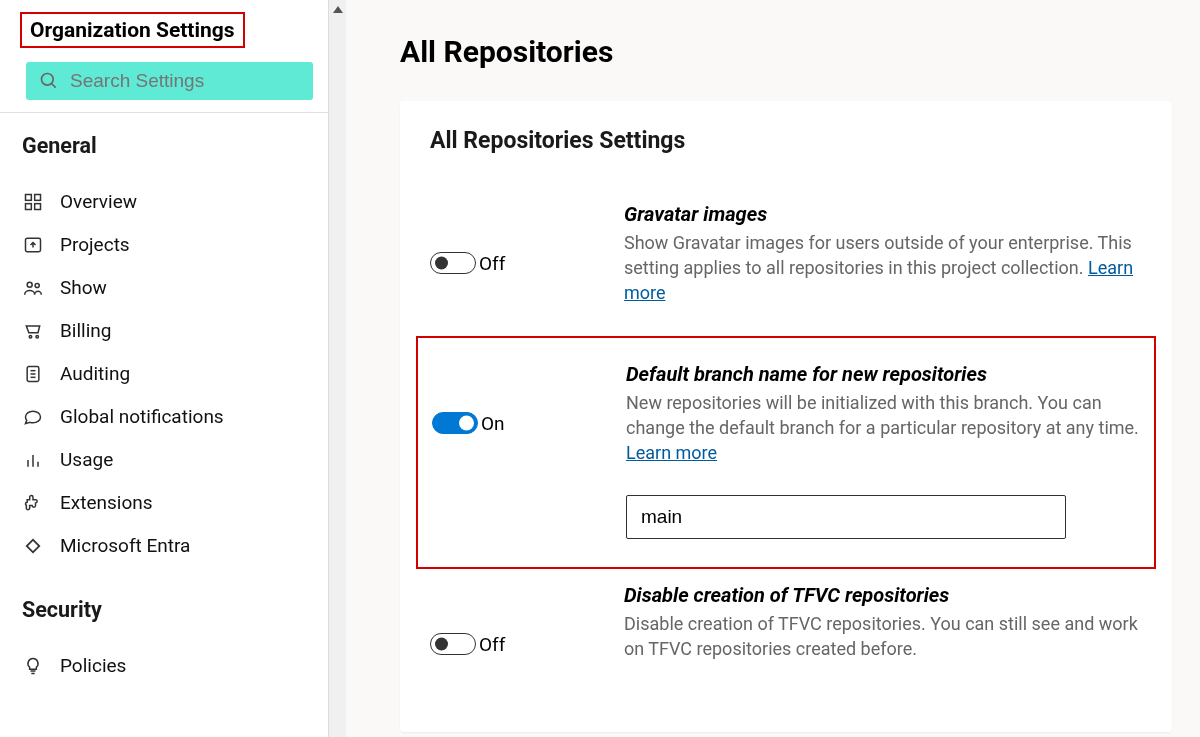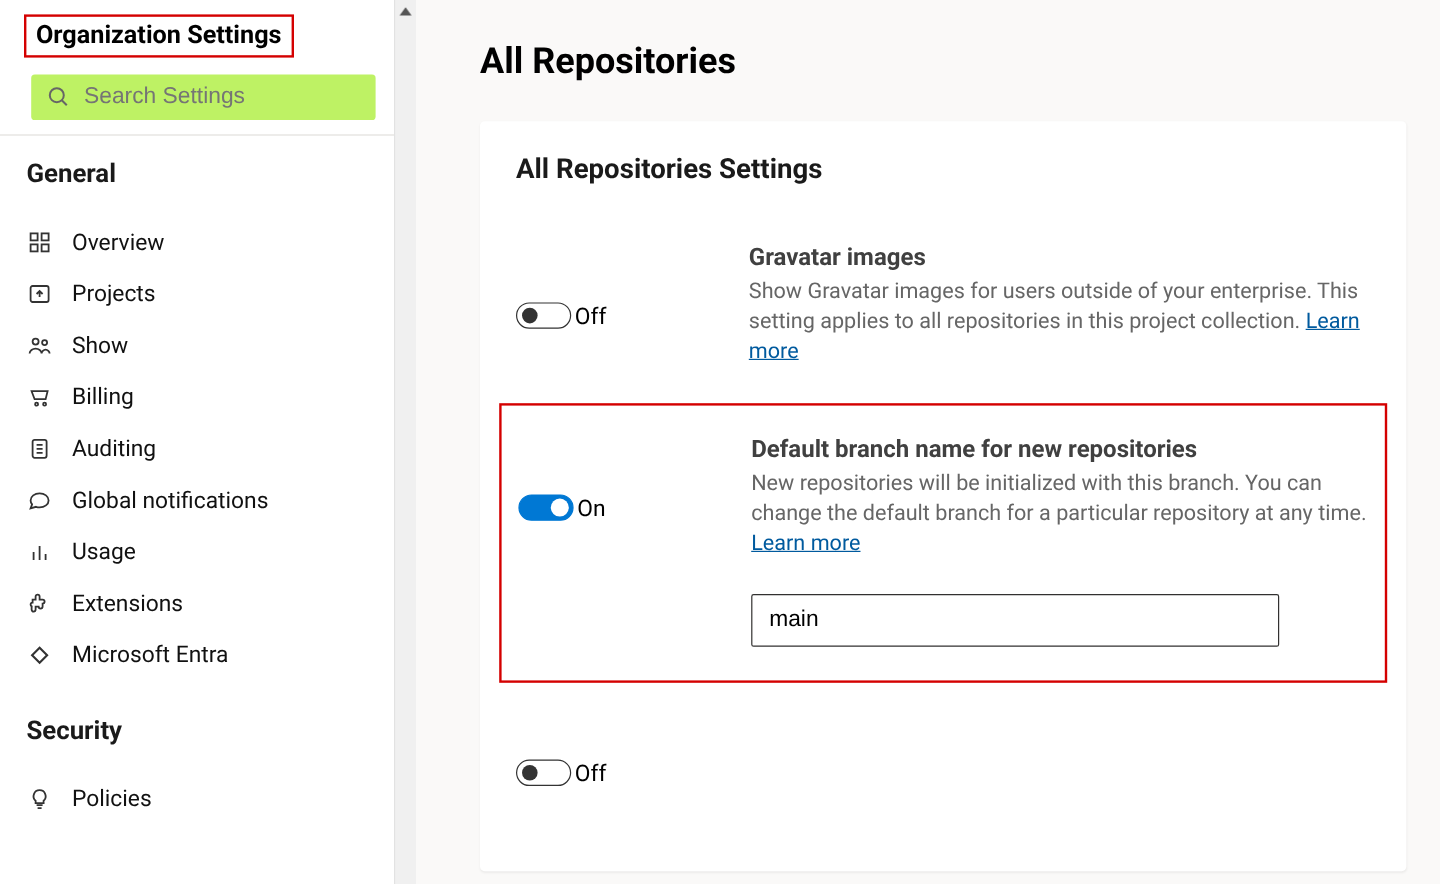--- a/index.html
+++ b/index.html
@@ -31,21 +31,21 @@
     display: inline-block;
     padding: 4px 8px;
     margin-bottom: 14px;
   }
   .org-title {
     font-size: 21px;
     font-weight: 700;
     color: #000;
   }
   .search-wrap {
-    background: #bef264;
+    background: #5eead4;
     border-radius: 3px;
     display: flex;
     align-items: center;
     padding: 8px 12px;
     gap: 10px;
     margin: 0 6px 2px 6px;
   }
   .search-wrap input {
     border: none;
     background: transparent;
@@ -187,22 +187,23 @@
     background: #fff;
   }
   .toggle-label {
     font-size: 19px;
     color: #000;
   }
   .setting-body { flex: 1; }
   .setting-title {
     font-size: 20px;
     font-weight: 700;
-    color: #404040;
+    color: #000000;
     margin-bottom: 4px;
+    font-style: italic;
   }
   .setting-desc {
     font-size: 18px;
     color: #666;
     line-height: 1.4;
   }
   .setting-desc a {
     color: #005a9e;
     text-decoration: underline;
     cursor: pointer;
@@ -390,16 +391,22 @@
         </div>
         <input class="branch-input" type="text" value="main" style="">
       </div>
     </div>
 
     <div class="setting-row">
       <div class="toggle-col">
         <div class="toggle off"></div>
         <span class="toggle-label">Off</span>
       </div>
+      <div class="setting-body">
+        <div class="setting-title">Disable creation of TFVC repositories</div>
+        <div class="setting-desc">
+          <span>Disable creation of TFVC repositories. You can still see and work on TFVC repositories created before.</span>
+        </div>
+      </div>
     </div>
 
   </div>
 </main>
 
 </body></html>

